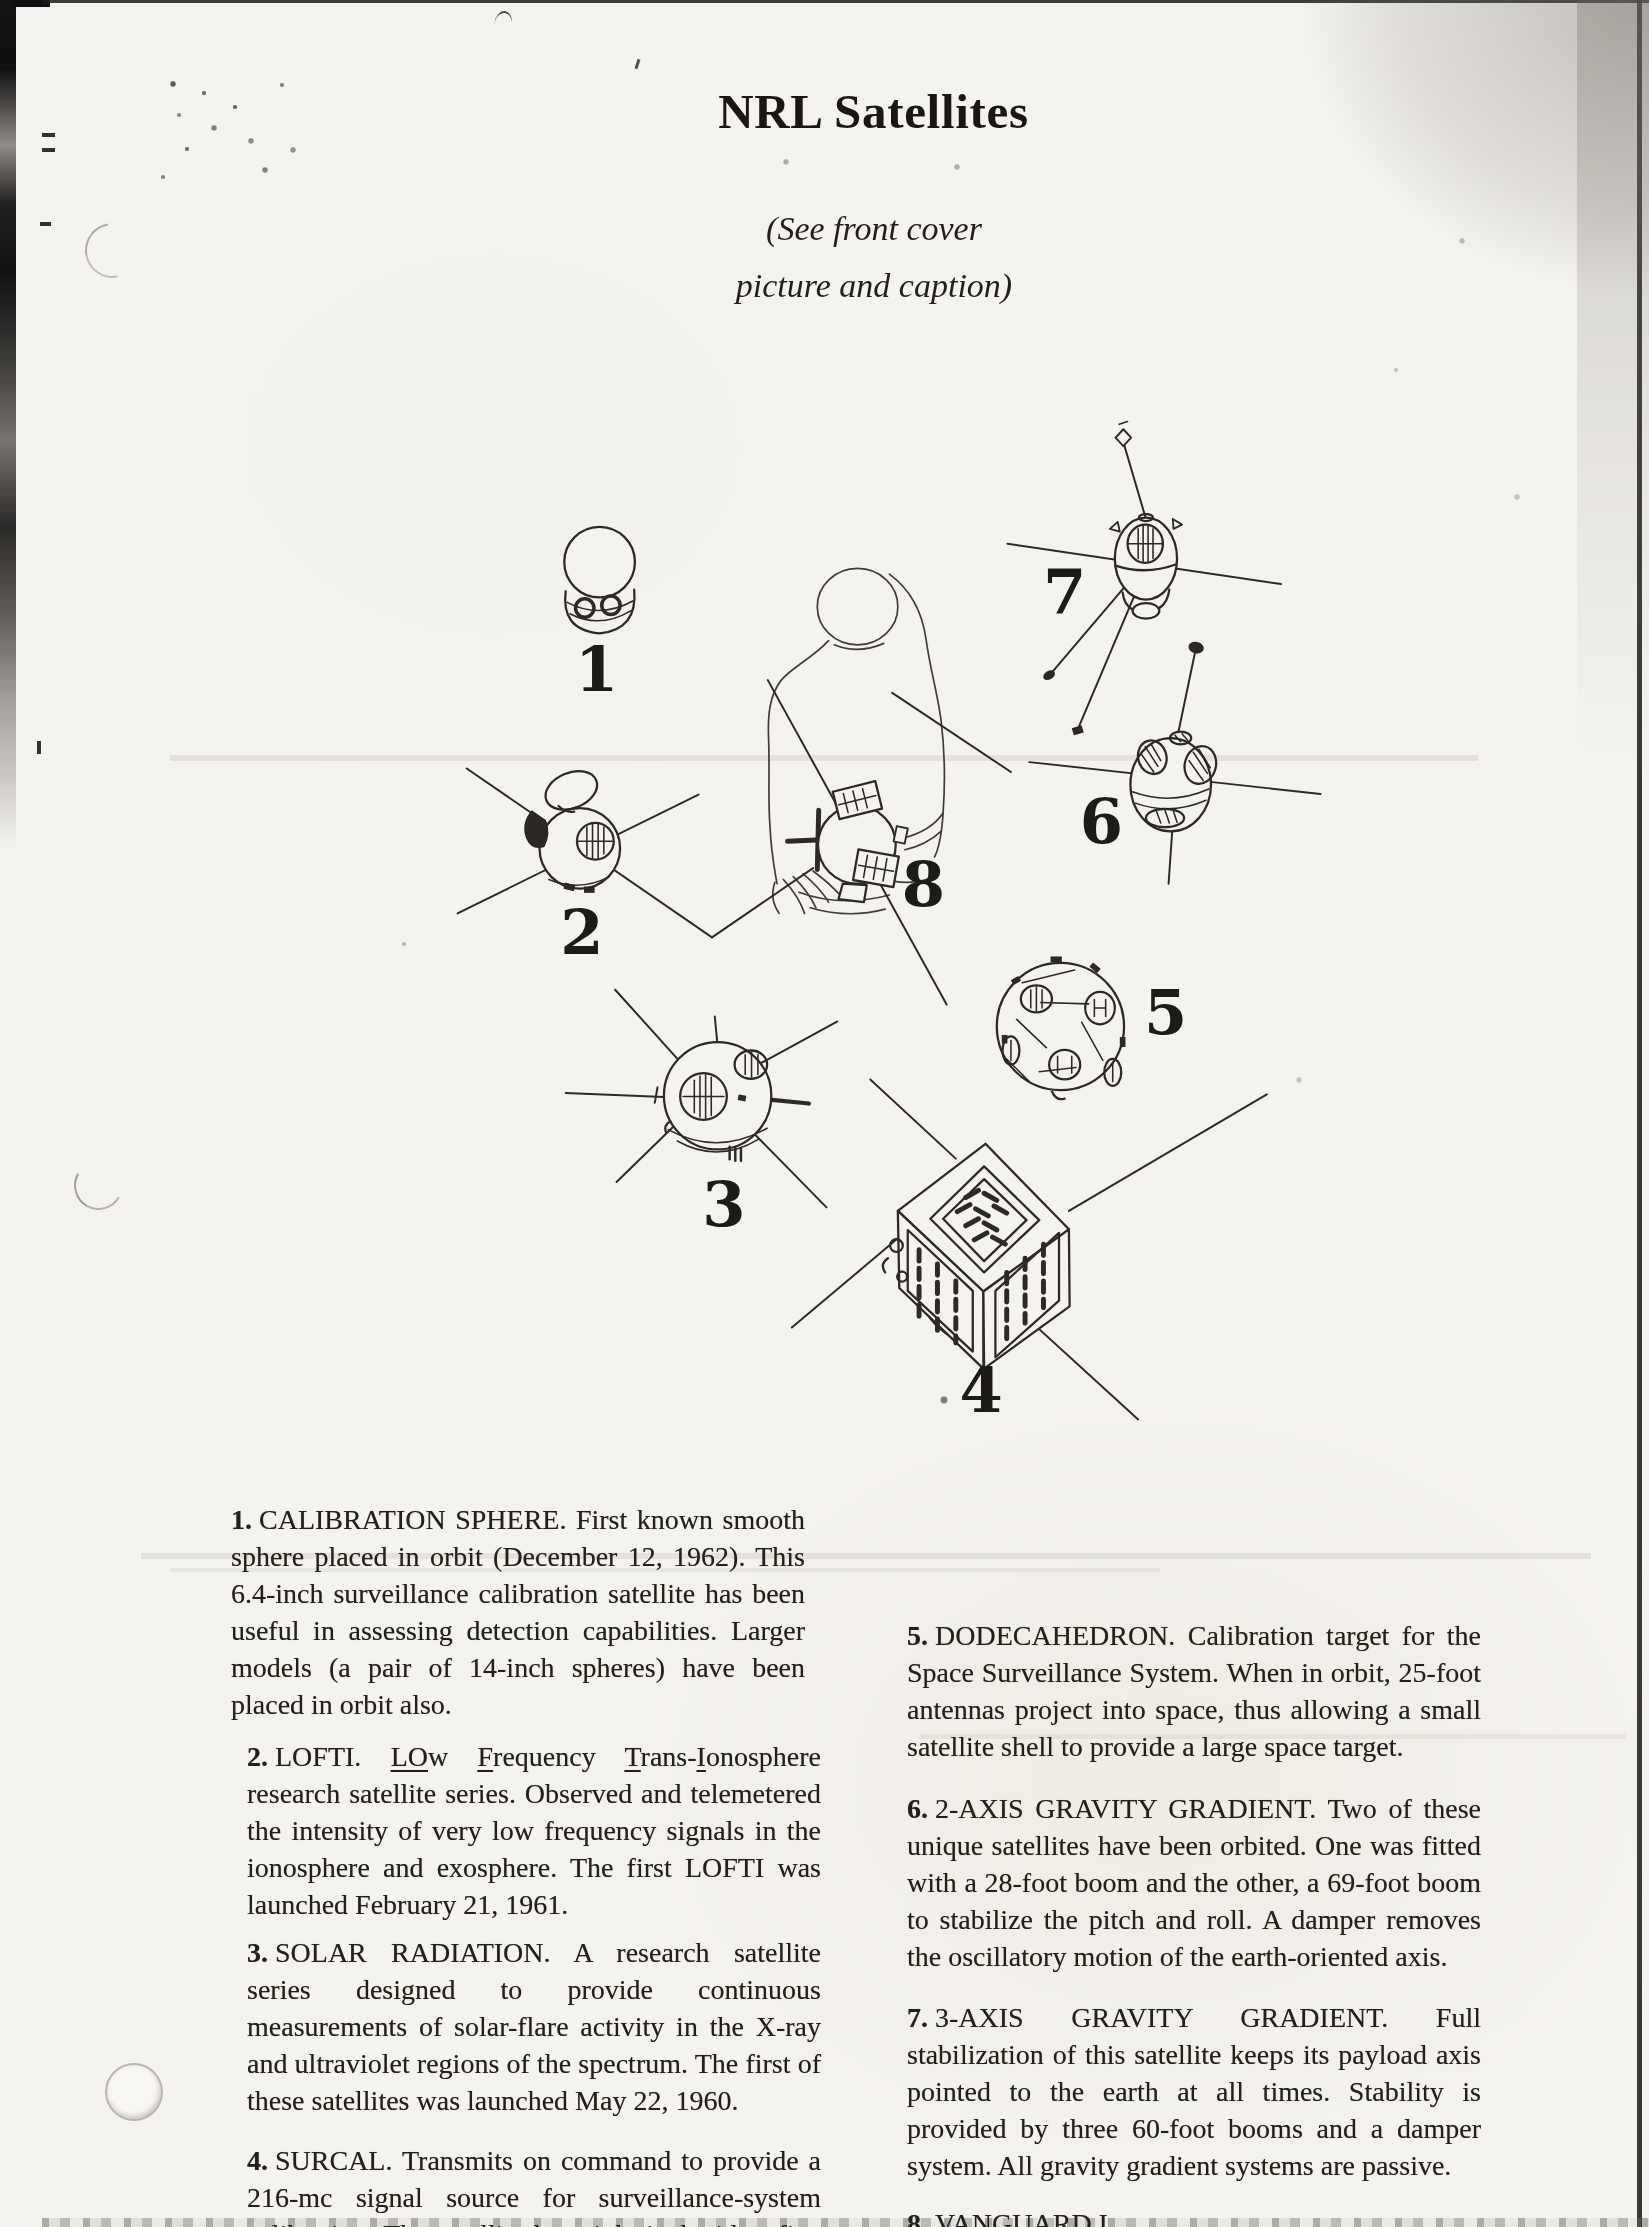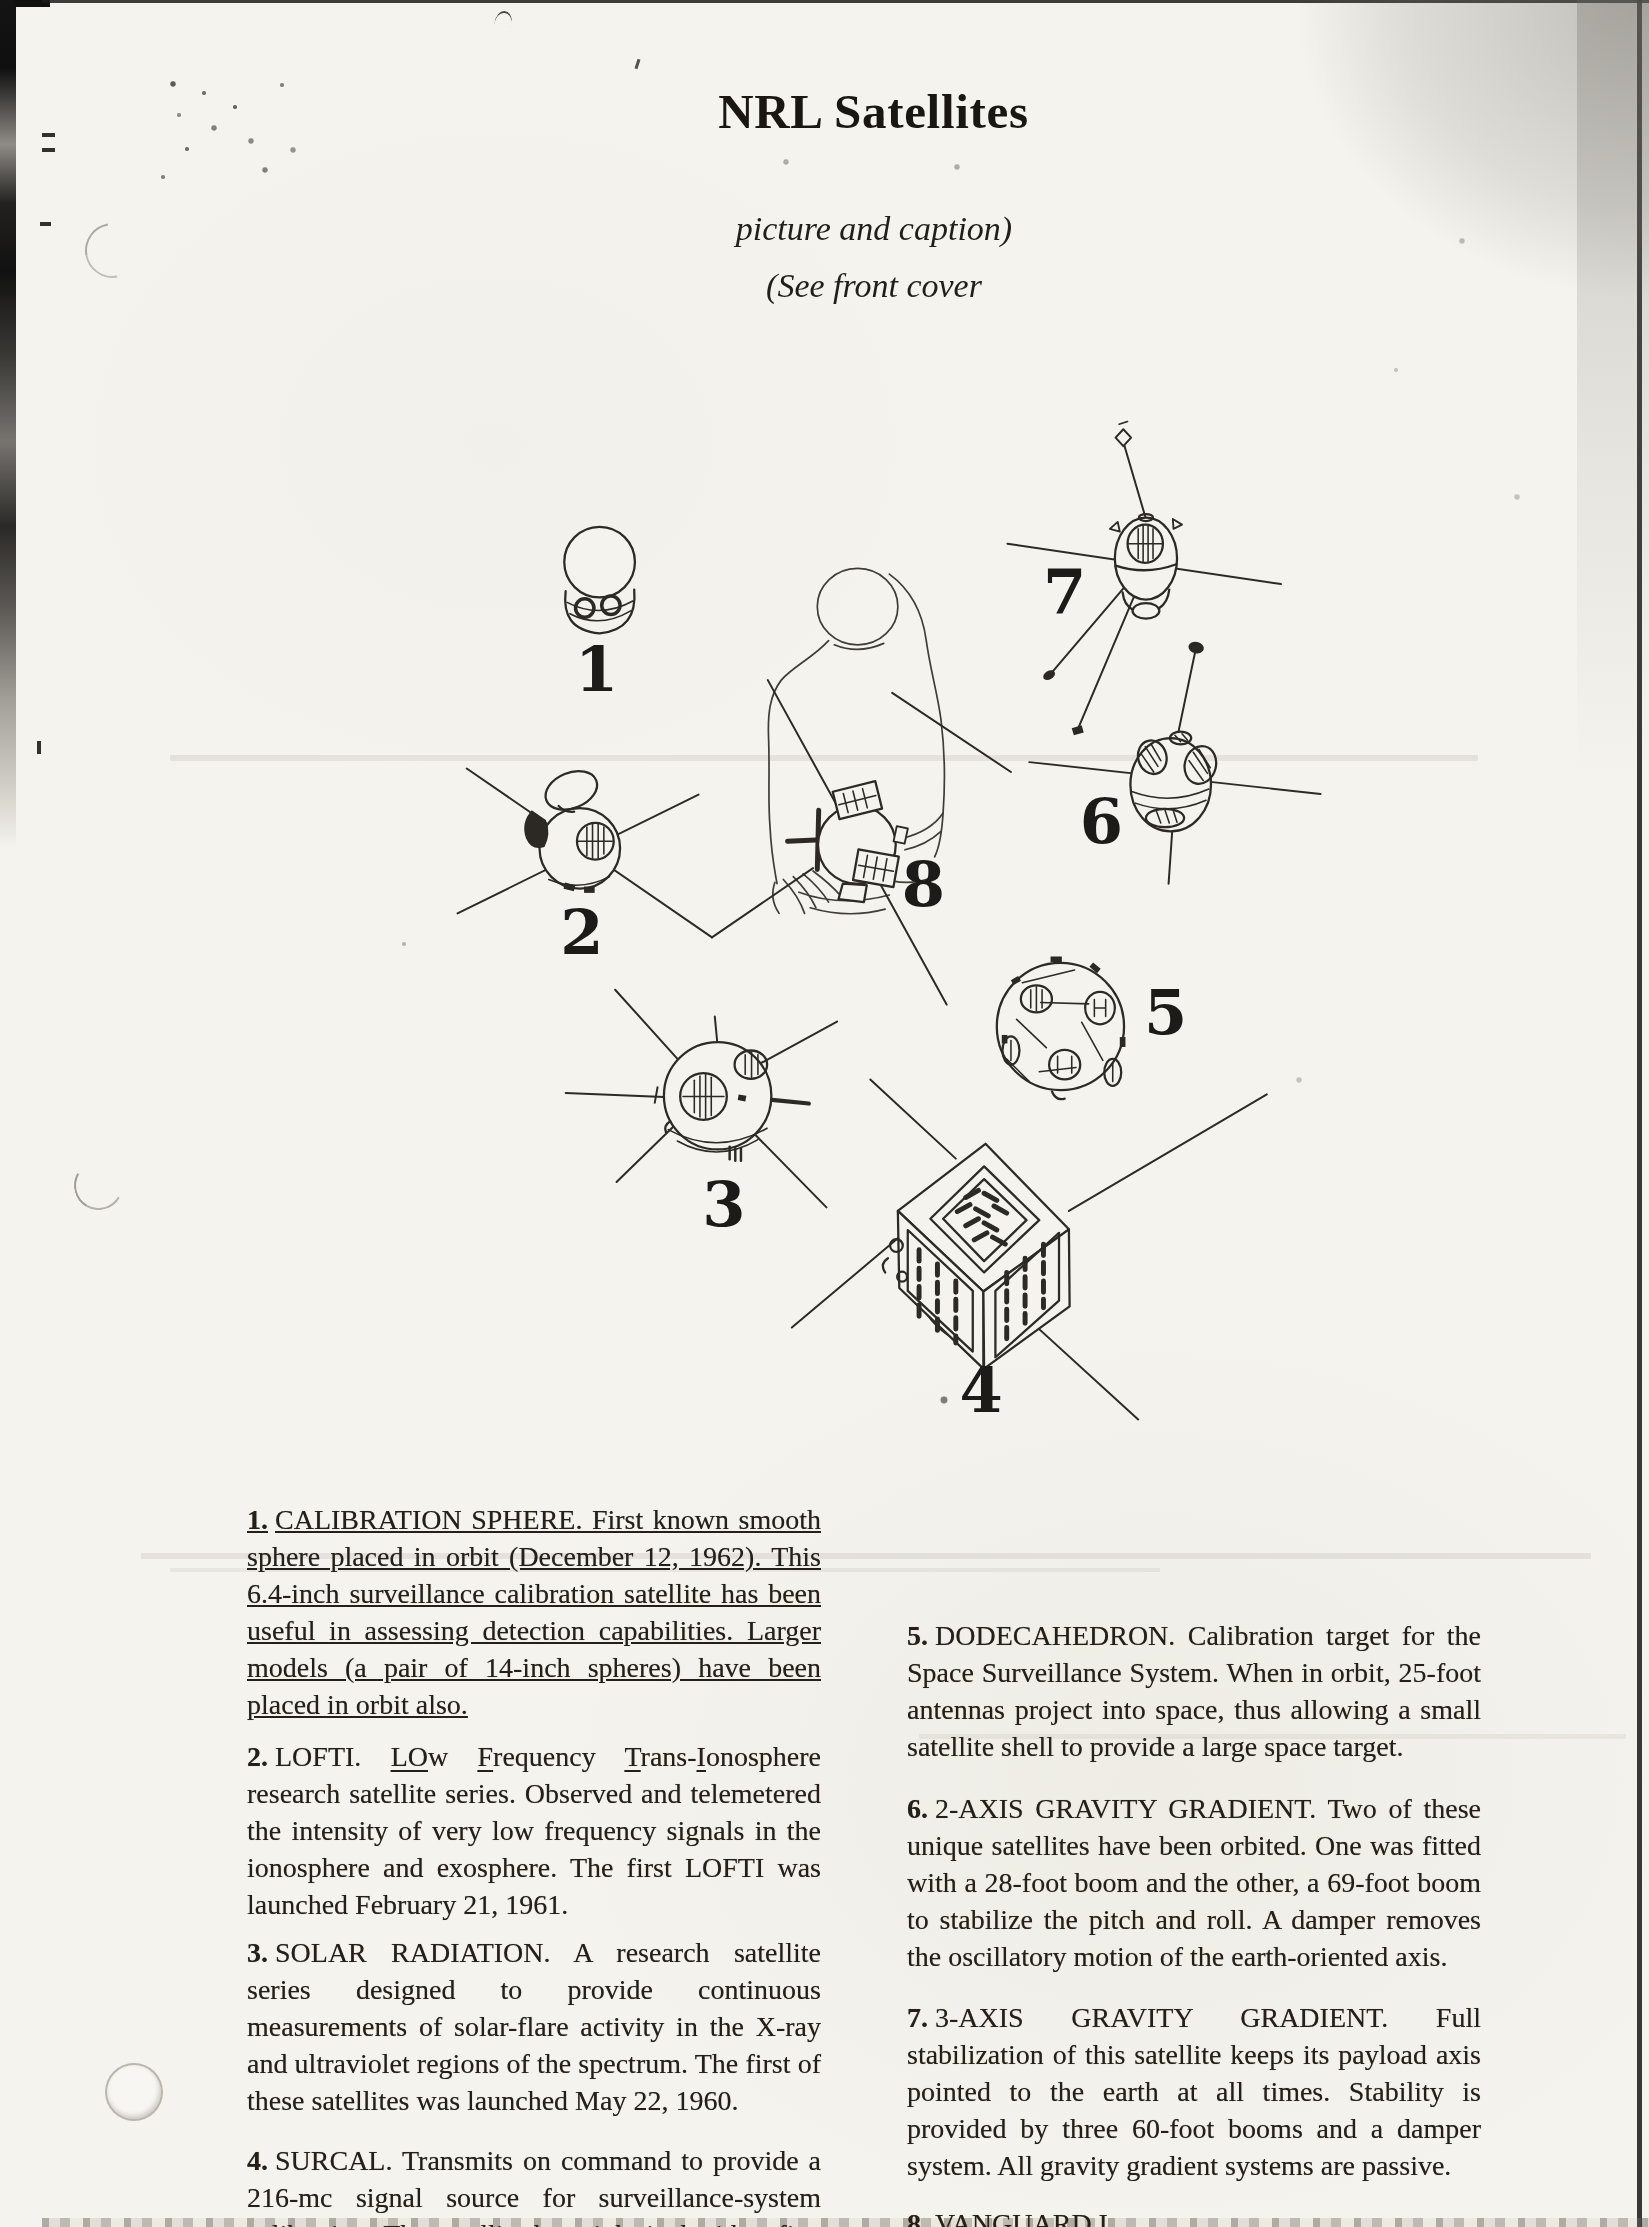--- a/index.html
+++ b/index.html
@@ -93,22 +93,22 @@
   <div class="tick-top2"></div>
   <div class="speck"></div>
   <div class="streak" style="left:170px;top:755px;width:1308px;height:5.7px;"></div>
   <div class="streak" style="left:141px;top:1553px;width:1450px;height:6.4px;"></div>
   <div class="streak" style="left:170px;top:1568px;width:990px;height:4.2px;opacity:.8;"></div>
   <div class="streak" style="left:919px;top:1734px;width:707px;height:5px;opacity:.7;"></div>
   <div class="bottom-band"></div>
 
   <div class="title">NRL Satellites</div>
   <div class="subtitle">
+    <div>(See front cover</div>
     <div>picture and caption)</div>
-    <div>(See front cover</div>
   </div>
 
   <svg id="art" viewBox="560 560 1460 1470">
 
     <g>
       <ellipse class="fig" cx="1213" cy="858" rx="57" ry="54"></ellipse>
       <path class="fig" d="M 1172 906 C 1150 930 1120 944 1105 962 C 1088 984 1086 1012 1087 1042 C 1089 1092 1086 1130 1089 1168 C 1091 1210 1096 1232 1099 1250"></path>
       <path class="fig" d="M 1258 812 C 1288 834 1305 868 1310 905 C 1316 948 1326 980 1331 1018 C 1336 1058 1337 1108 1334 1150 C 1332 1182 1328 1200 1322 1212"></path>
       <path class="fig" d="M 1180 912 Q 1214 926 1250 910"></path>
       <path class="fig" d="M 1334 1150 C 1322 1168 1300 1180 1276 1186"></path>
@@ -316,21 +316,21 @@
       <line class="hatch" x1="1631" y1="748" x2="1631" y2="790"></line>
       <line class="hatch" x1="1596" y1="769" x2="1644" y2="769"></line>
       <path class="body-line" d="M 1578 800 Q 1621 814 1664 798"></path>
       <path class="body-line" d="M 1588 838 Q 1590 856 1602 862"></path>
       <path class="body-line" d="M 1654 834 Q 1652 852 1640 860"></path>
       <ellipse class="body-line" cx="1621" cy="864" rx="19" ry="11"></ellipse>
       <text class="num-label" x="1506" y="868" text-anchor="middle">7</text>
     </g>
   </svg>
 
-  <p class="para" style="left:247px;top:1473px;width:574px;text-decoration:underline;">
+  <p class="para" style="left:231px;top:1473px;width:574px;">
     <span class="num">1.</span><span>CALIBRATION SPHERE. First known smooth sphere placed in orbit (December 12, 1962). This 6.4-inch surveillance calibration satellite has been useful in assessing detection capabilities. Larger models (a pair of 14-inch spheres) have been placed in orbit also.</span>
   </p>
   <p class="para" style="left:247px;top:1710px;width:574px;">
     <span class="num">2.</span><span><span>LOFTI. </span><span class="u">LO</span><span>w </span><span class="u">F</span><span>requency </span><span class="u">T</span><span>rans-</span><span class="u">I</span><span>onosphere research satellite series. Observed and telemetered the intensity of very low frequency signals in the ionosphere and exosphere. The first LOFTI was launched February 21, 1961.</span></span>
   </p>
   <p class="para" style="left:247px;top:1906px;width:574px;">
     <span class="num">3.</span><span>SOLAR RADIATION. A research satellite series designed to provide continuous measurements of solar-flare activity in the X-ray and ultraviolet regions of the spectrum. The first of these satellites was launched May 22, 1960.</span>
   </p>
   <p class="para" style="left:247px;top:2114px;width:574px;">
     <span class="num">4.</span><span>SURCAL. Transmits on command to provide a 216-mc signal source for surveillance-system calibration. The satellite has eight-inch sides, five of which</span>

